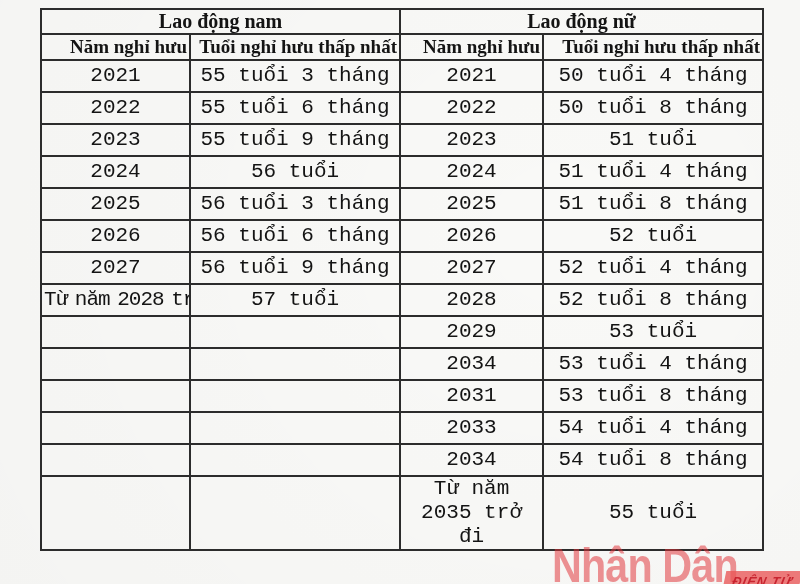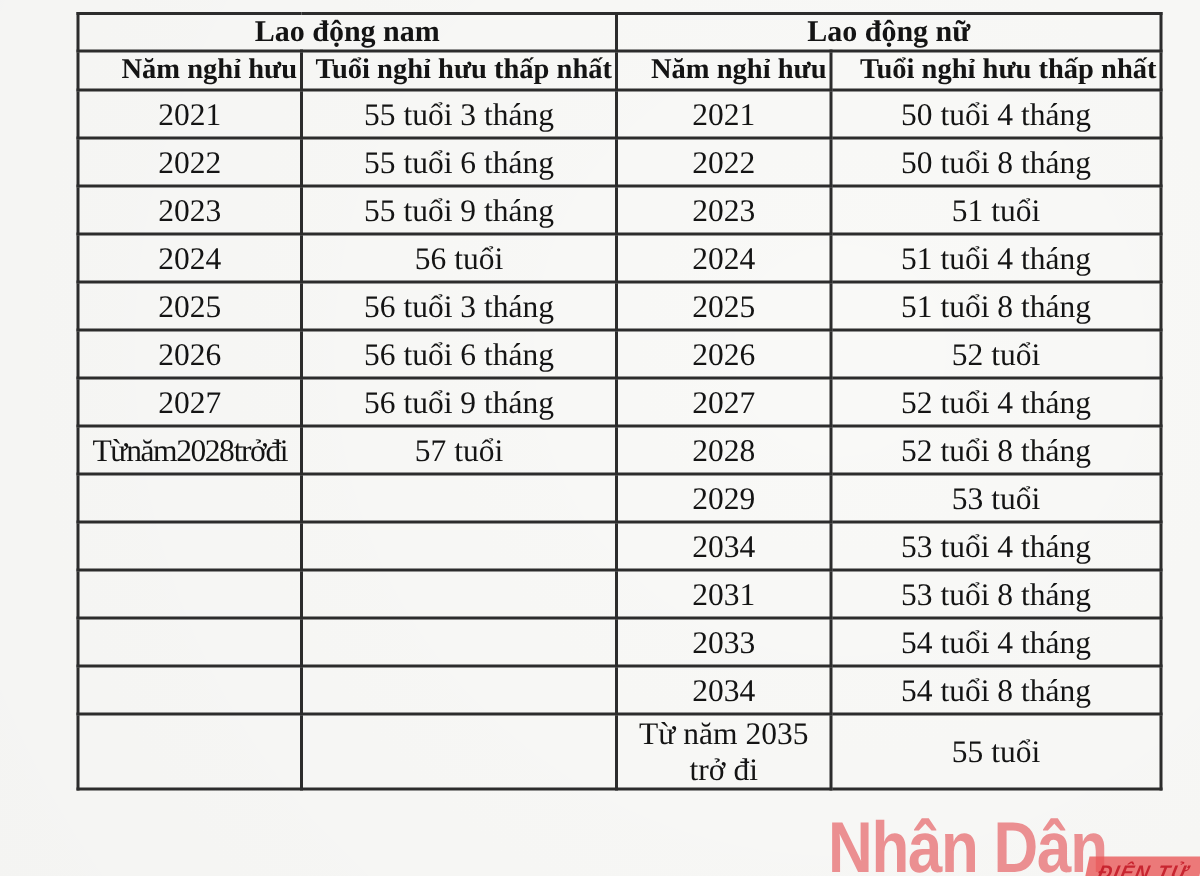--- a/index.html
+++ b/index.html
@@ -18,21 +18,21 @@
   body::after {
     content: "";
     position: absolute;
     inset: 0;
     background: radial-gradient(circle at 70% 40%, rgba(0,0,0,0.015), rgba(0,0,0,0.035));
     pointer-events: none;
   }
 
   table.retire-table {
     position: absolute;
-    left: 51px;
+    left: 40px;
     top: 8px;
     width: 722px;
     border-collapse: collapse;
     table-layout: fixed;
     z-index: 1;
     border-radius: 24px;
   }
   .retire-table th,
   .retire-table td {
     border: 2px solid #2c2c2c;
@@ -51,20 +51,21 @@
     height: 24px;
     font-size: 19px;
     font-weight: bold;
     text-align: right;
   }
   .retire-table tbody td {
     height: 30px;
     font-size: 21px;
     font-weight: normal;
     line-height: 24px;
+    font-family: Liberation Mono, monospace;
   }
   .retire-table tbody tr:last-child td {
     height: 47px;
   }
   td.condensed {
     font-size: 18px;
     letter-spacing: -1px;
     word-spacing: -4px;
     white-space: nowrap;
     margin-left: 48px;

